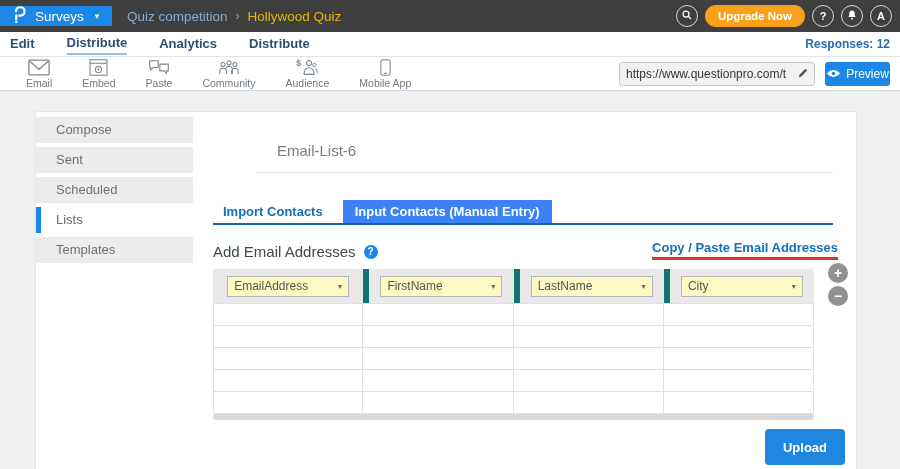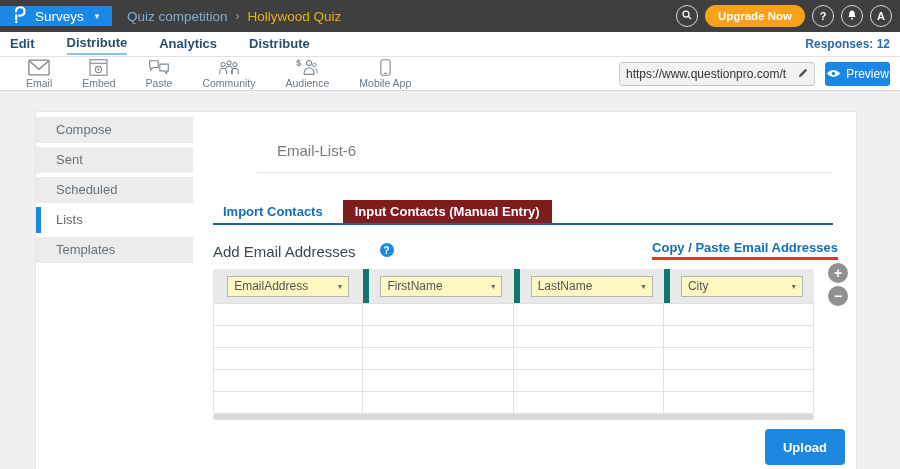--- a/index.html
+++ b/index.html
@@ -42,25 +42,25 @@
   .sidebar { position:absolute; left:0; top:0; bottom:0; width:157px; display:flex; flex-direction:column; gap:4px; padding-top:5px; }
   .side-item { height:26px; line-height:26px; background:#ececec; color:#68727a; font-size:13px; padding-left:20px; cursor:pointer; }
   .side-item.active { background:#fff; border-left:5px solid #1b87e6; padding-left:15px; color:#6a6a6a; }
 
   .main-area { position:absolute; left:157px; right:0; top:0; bottom:0; padding:0 18px 0 20px; }
   .list-title { margin:30px 5px 0 64px; font-size:15px; color:#767c81; }
   .title-divider { margin:13px 5px 0 44px; border-top:1px solid #e4e4e4; }
 
   .tabs { margin-top:27px; display:flex; align-items:flex-end; height:23px; }
   .tab-inactive { padding:0 10px; line-height:23px; font-size:13px; font-weight:bold; color:#1470b8; cursor:pointer; }
-  .tab-active { margin-left:10px; padding:0 12px; line-height:23px; font-size:13px; font-weight:bold; color:#fff; background:#7f1d1d; cursor:pointer; }
+  .tab-active { margin-left:10px; padding:0 12px; line-height:23px; font-size:13px; font-weight:bold; color:#fff; background:#3b82f6; cursor:pointer; }
   .tabs-line { height:2px; background:#1168ad; margin-right:5px; }
 
   .heading-row { margin-top:15px; display:flex; align-items:flex-end; justify-content:space-between; }
-  .heading-left { display:flex; align-items:flex-start; gap:24px; }
+  .heading-left { display:flex; align-items:center; gap:8px; }
   .section-heading { font-size:15px; color:#3e4950; }
   .help-badge { width:14px; height:14px; border-radius:50%; background:#1b87e6; color:#fff; font-size:10px; font-weight:bold; display:flex; align-items:center; justify-content:center; cursor:pointer; }
   .copy-link { font-size:13px; font-weight:bold; color:#1470b8; border-bottom:3px solid #e0352b; padding-bottom:2px; cursor:pointer; }
 
   .contact-table { margin-top:9px; width:601px; }
   .thead { display:grid; grid-template-columns:repeat(4,1fr); }
   .th { height:34px; background:#e9e9e9; display:flex; align-items:center; justify-content:center; }
   .th + .th { border-left:6px solid #0f766e; }
   .fake-select { width:122px; height:21px; background:#fef9c3; border:1px solid #b5b5b5; font-size:12px; color:#555; display:flex; align-items:center; justify-content:space-between; padding:0 6px; cursor:pointer; }
   .select-caret { font-size:8px; color:#666; }

